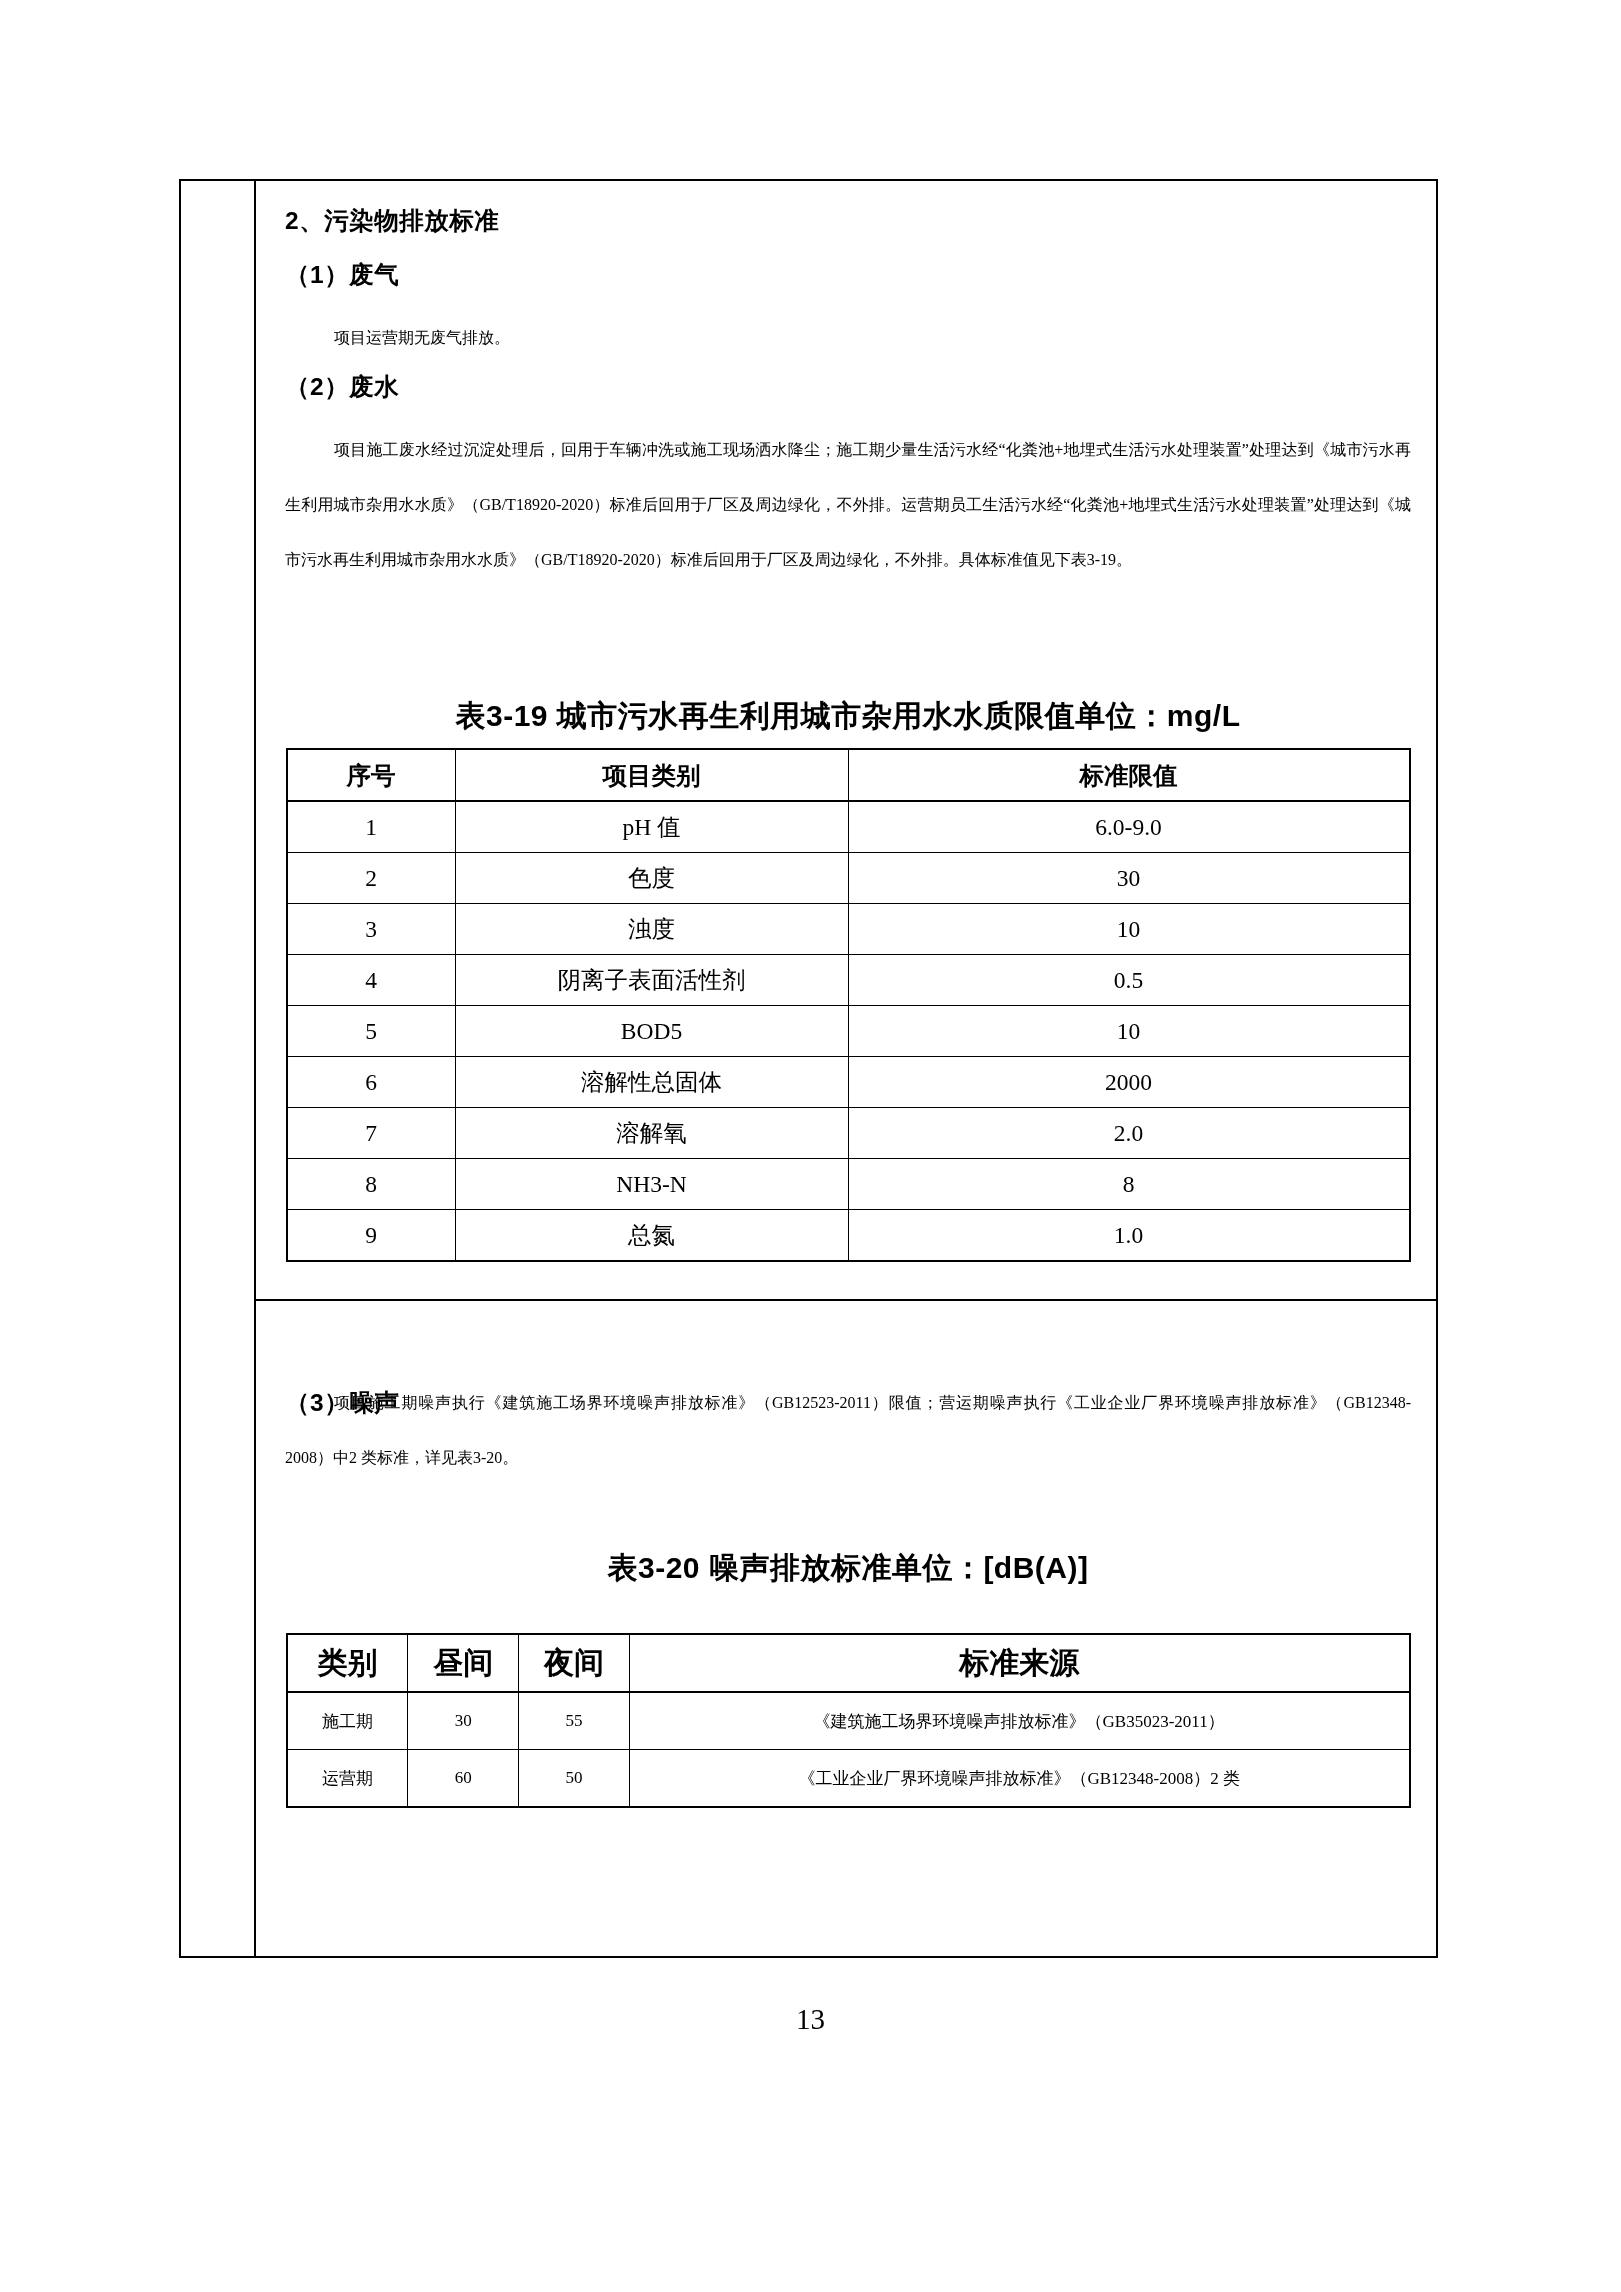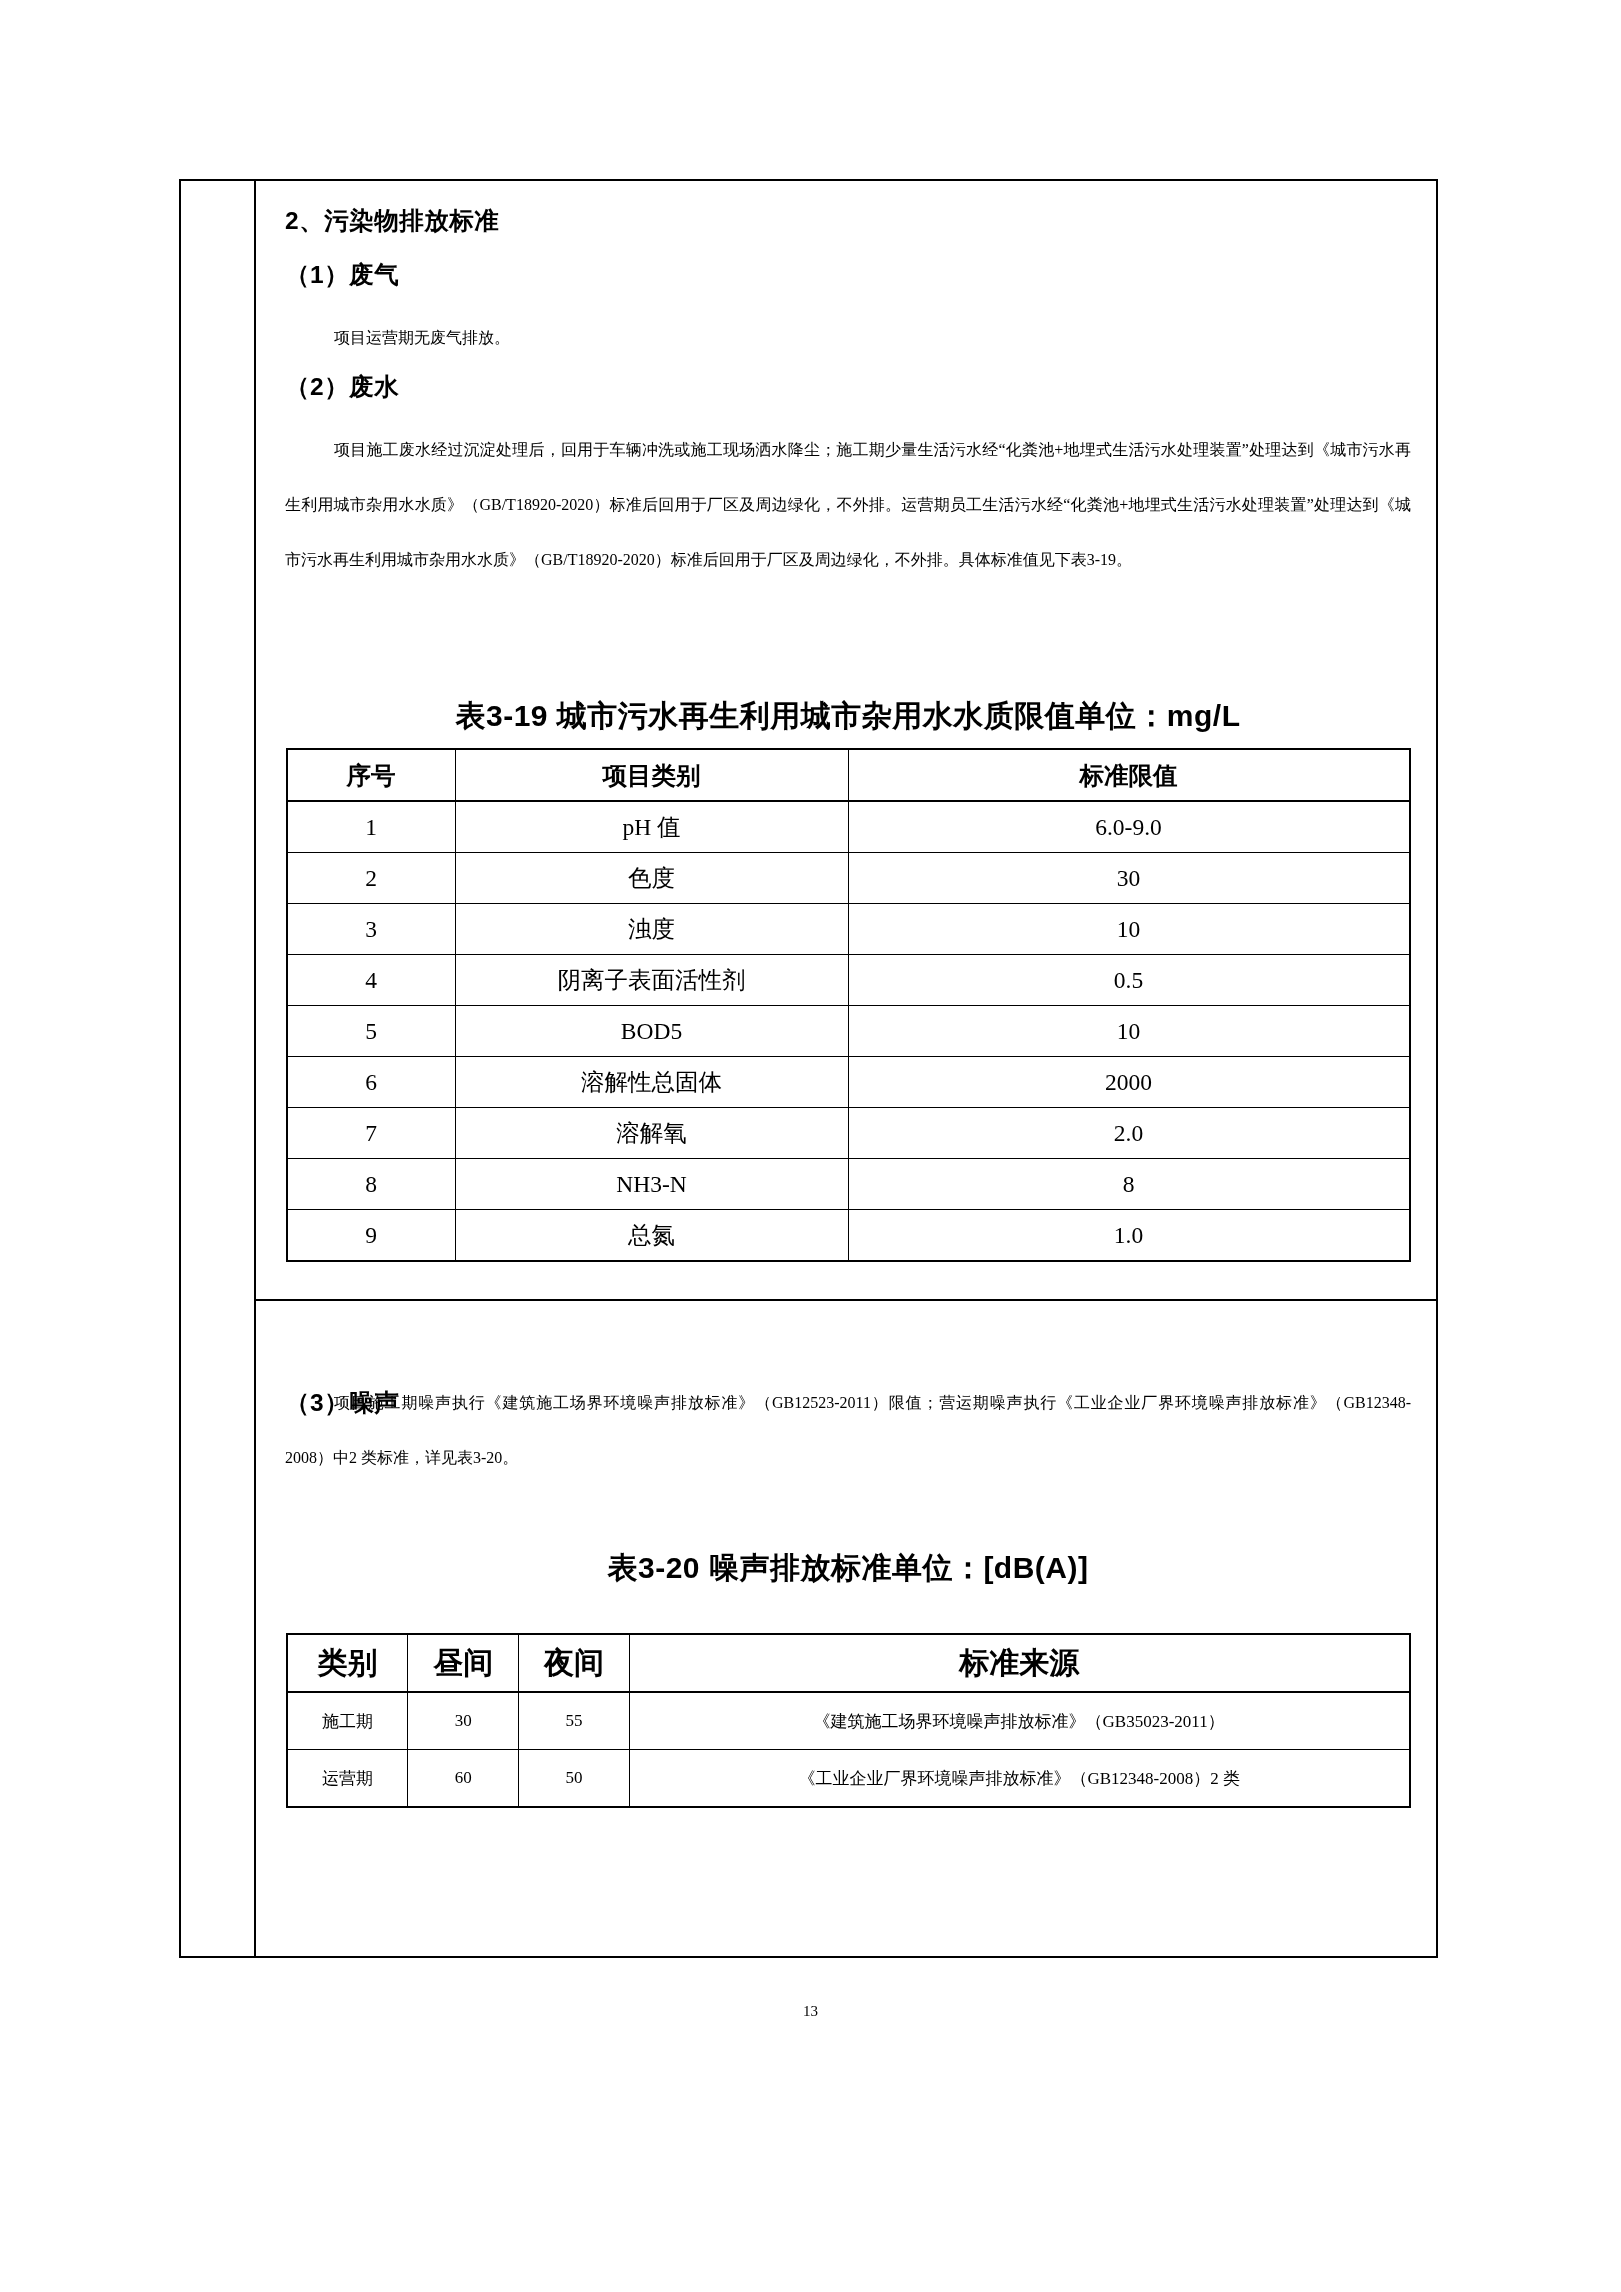--- a/index.html
+++ b/index.html
@@ -132,21 +132,21 @@
     font-family: "Liberation Sans", sans-serif;
     font-size: 30px;
     border-bottom: 2px solid #000;
   }
   .pagenum {
     position: absolute;
     left: 0;
     top: 2003px;
     width: 1621px;
     text-align: center;
-    font-size: 15px;
+    font-size: 29px;
     font-family: "Liberation Serif", serif;
   }
 </style>
 </head>
 <body>
 
 <div class="page">
 
   <div class="doc-frame">
     <div class="left-col"></div>

